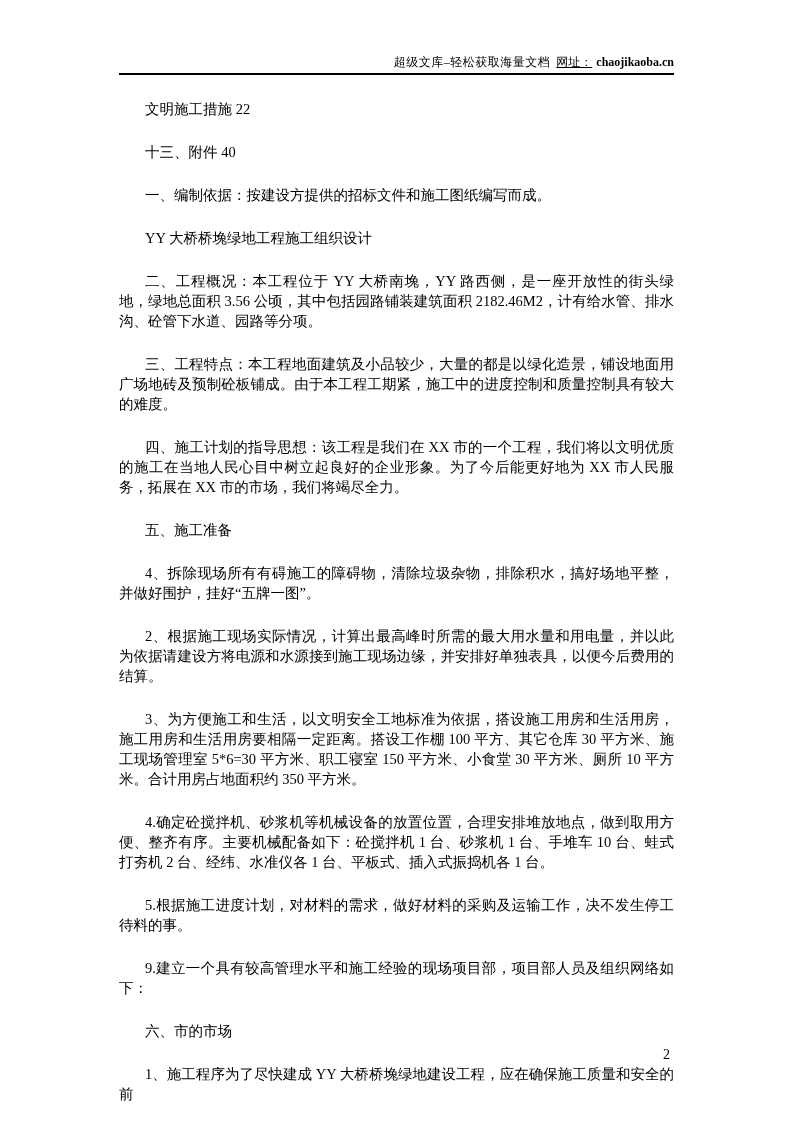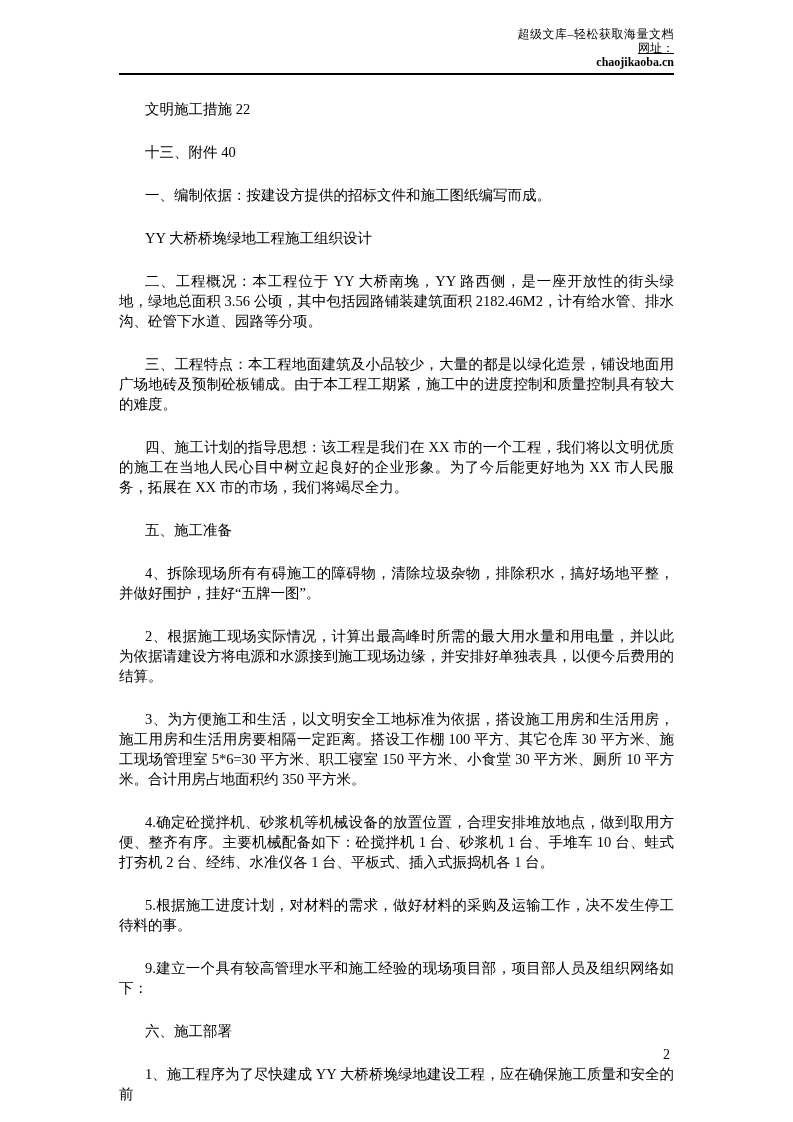--- a/index.html
+++ b/index.html
@@ -24,27 +24,26 @@
     height: 75px;
     box-sizing: border-box;
     border-bottom: 2px solid #000000;
     display: flex;
     justify-content: flex-end;
     align-items: flex-end;
     padding-bottom: 4px;
     font-size: 12px;
     line-height: 14px;
     white-space: nowrap;
-    flex-direction: column;
   }
   .doc-header .brand {
     letter-spacing: 0.5px;
   }
   .doc-header .site {
-    margin-left: 37px;
+    margin-left: 6px;
     text-decoration: underline;
   }
   .doc-header .site-url {
     margin-left: 4px;
     font-weight: bold;
   }
   .doc-body {
     position: absolute;
     left: 119px;
     top: 99px;
@@ -88,19 +87,19 @@
     <p>二、工程概况：本工程位于 YY 大桥南堍，YY 路西侧，是一座开放性的街头绿地，绿地总面积 3.56 公顷，其中包括园路铺装建筑面积 2182.46M2，计有给水管、排水沟、砼管下水道、园路等分项。</p>
     <p>三、工程特点：本工程地面建筑及小品较少，大量的都是以绿化造景，铺设地面用广场地砖及预制砼板铺成。由于本工程工期紧，施工中的进度控制和质量控制具有较大的难度。</p>
     <p>四、施工计划的指导思想：该工程是我们在 XX 市的一个工程，我们将以文明优质的施工在当地人民心目中树立起良好的企业形象。为了今后能更好地为 XX 市人民服务，拓展在 XX 市的市场，我们将竭尽全力。</p>
     <p>五、施工准备</p>
     <p>4、拆除现场所有有碍施工的障碍物，清除垃圾杂物，排除积水，搞好场地平整，并做好围护，挂好“五牌一图”。</p>
     <p>2、根据施工现场实际情况，计算出最高峰时所需的最大用水量和用电量，并以此为依据请建设方将电源和水源接到施工现场边缘，并安排好单独表具，以便今后费用的结算。</p>
     <p>3、为方便施工和生活，以文明安全工地标准为依据，搭设施工用房和生活用房，施工用房和生活用房要相隔一定距离。搭设工作棚 100 平方、其它仓库 30 平方米、施工现场管理室 5*6=30 平方米、职工寝室 150 平方米、小食堂 30 平方米、厕所 10 平方米。合计用房占地面积约 350 平方米。</p>
     <p>4.确定砼搅拌机、砂浆机等机械设备的放置位置，合理安排堆放地点，做到取用方便、整齐有序。主要机械配备如下：砼搅拌机 1 台、砂浆机 1 台、手堆车 10 台、蛙式打夯机 2 台、经纬、水准仪各 1 台、平板式、插入式振捣机各 1 台。</p>
     <p>5.根据施工进度计划，对材料的需求，做好材料的采购及运输工作，决不发生停工待料的事。</p>
     <p>9.建立一个具有较高管理水平和施工经验的现场项目部，项目部人员及组织网络如下：</p>
-    <p>六、施工部署</p>
+    <p>六、市的市场</p>
     <p>1、施工程序为了尽快建成 YY 大桥桥堍绿地建设工程，应在确保施工质量和安全的前</p>
   </div>
 
   <div class="page-number">2</div>
 
 </div>
 
 </body></html>

